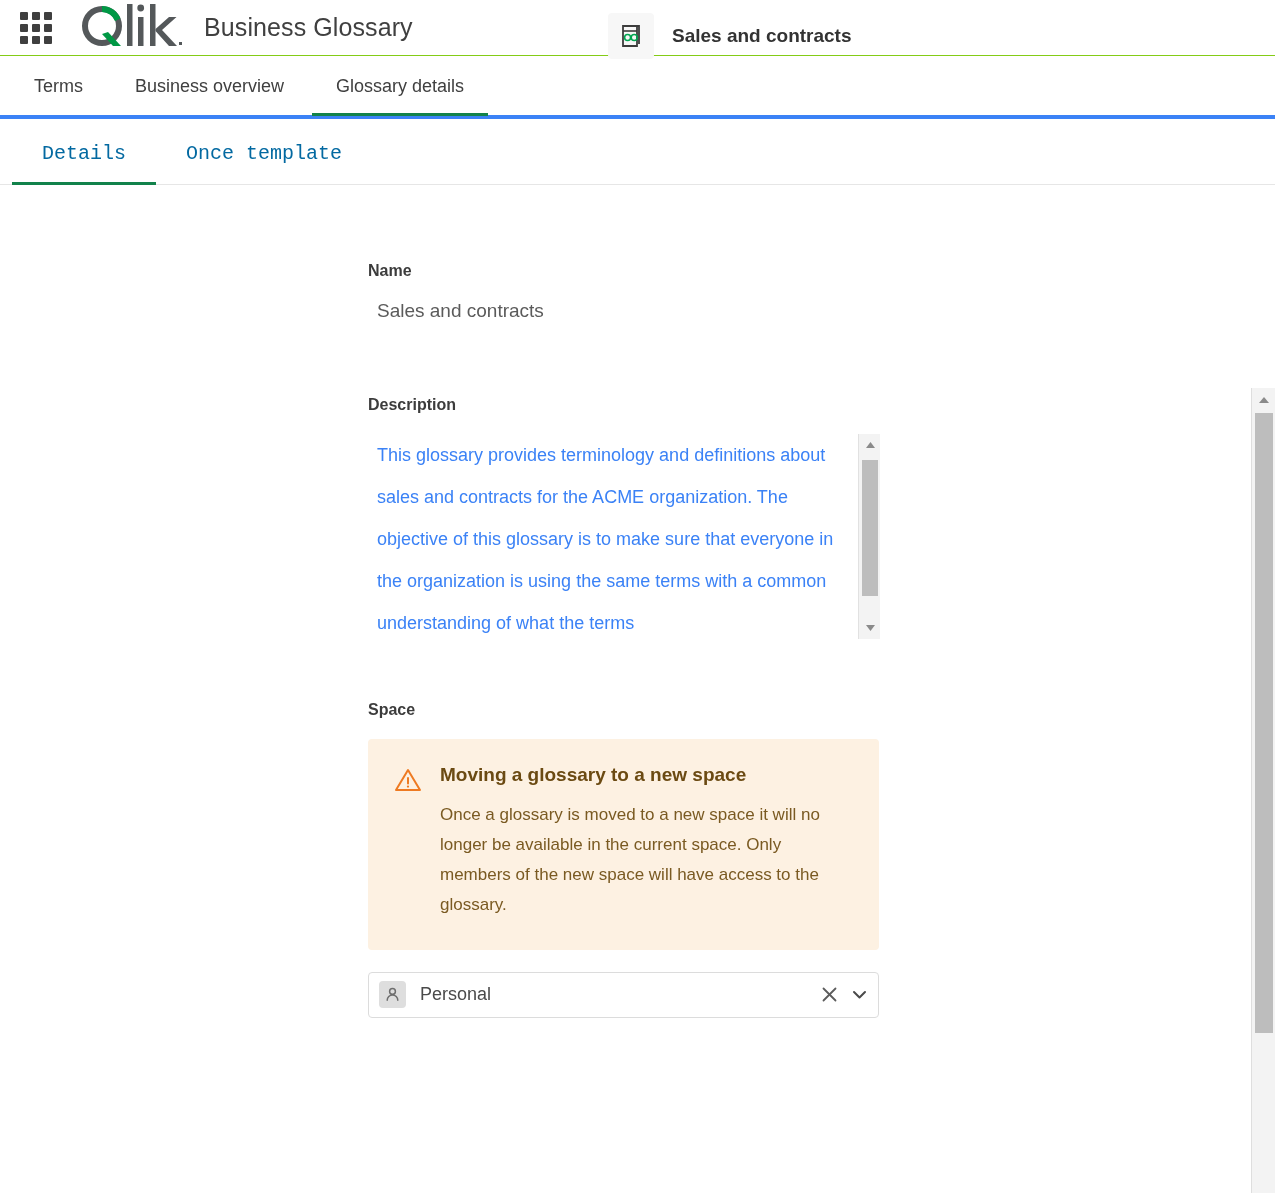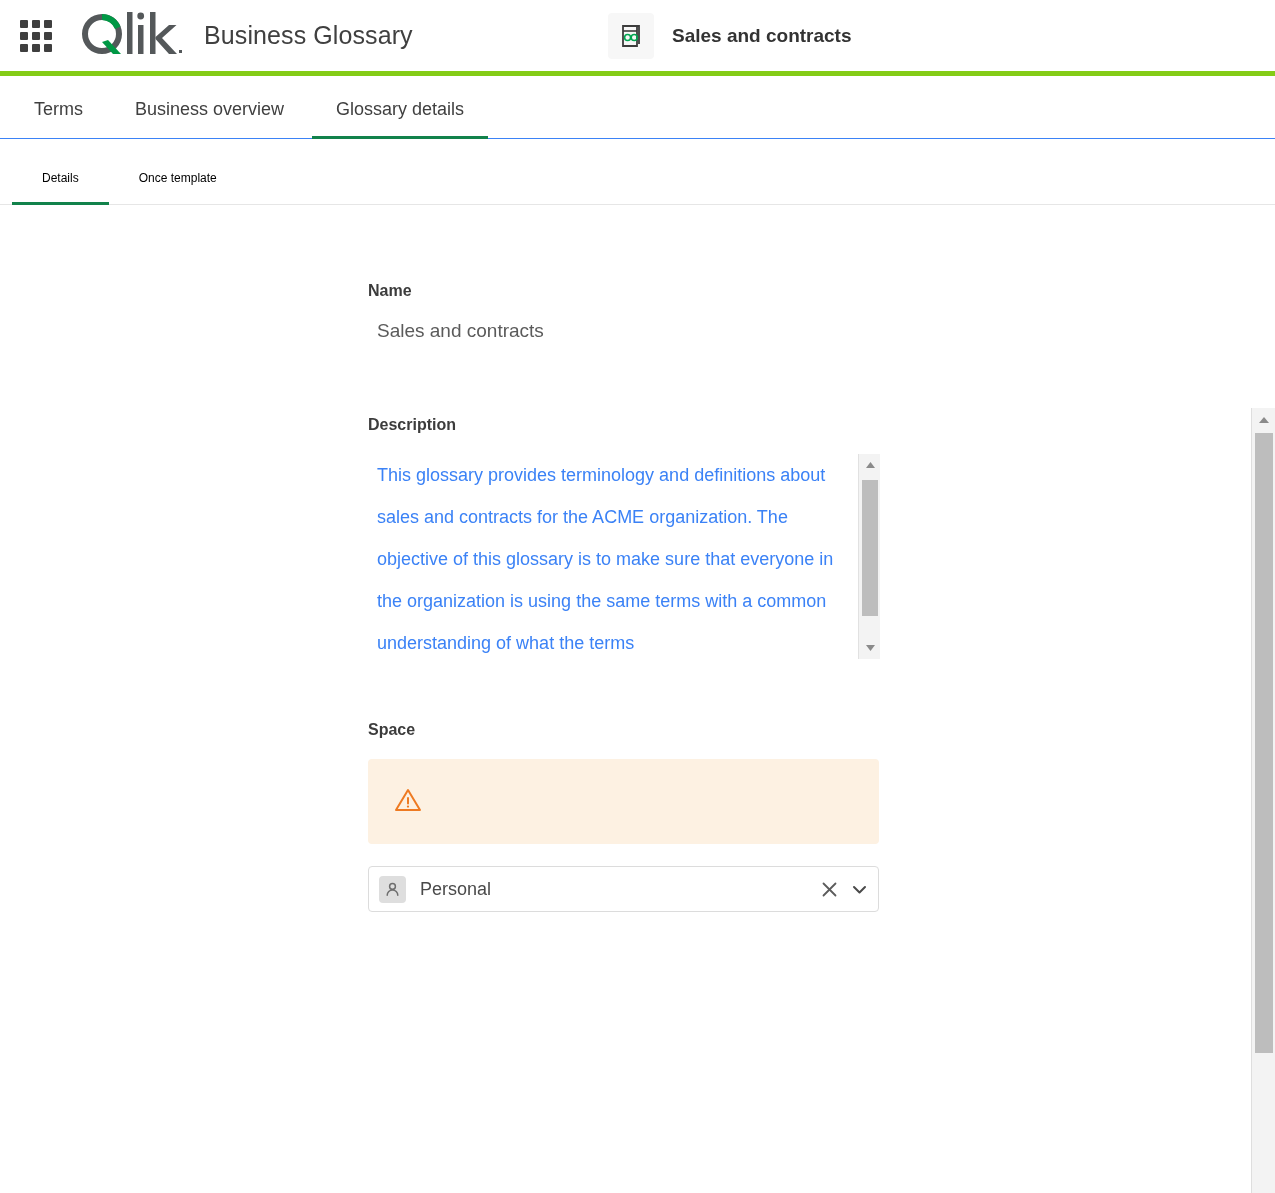--- a/index.html
+++ b/index.html
@@ -7,22 +7,22 @@
     margin: 0; padding: 0;
     width: 1275px; height: 1193px;
     background: #ffffff;
     font-family: "Liberation Sans", sans-serif;
     overflow: hidden;
   }
 
   
   .header {
     position: relative;
-    height: 76px;
-    border-bottom: 5px solid #84cc16;
+    height: 56px;
+    border-bottom: 1px solid #84cc16;
     display: flex;
     align-items: center;
   }
   .waffle {
     width: 36px; height: 36px;
     margin-left: 18px;
     display: grid;
     grid-template-columns: repeat(3, 8px);
     grid-template-rows: repeat(3, 8px);
     gap: 4px;
@@ -93,21 +93,21 @@
     margin-left: 6px;
   }
 
   
   .tabs-primary {
     position: relative;
     height: 63px;
     display: flex;
     align-items: flex-end;
     padding-left: 34px;
-    border-bottom: 1px solid #3b82f6;
+    border-bottom: 4px solid #3b82f6;
   }
   .tabs-primary .tab {
     font-size: 18px;
     color: #404040;
     padding: 0 0 18px 0;
     margin-right: 52px;
     cursor: pointer;
     position: relative;
     white-space: nowrap;
   }
@@ -122,26 +122,27 @@
   
   .tabs-secondary {
     position: relative;
     height: 66px;
     display: flex;
     align-items: flex-end;
     padding-left: 12px;
     border-bottom: 1px solid #e6e6e6;
   }
   .tabs-secondary .tab {
-    font-size: 12px;
-    color: #000000;
+    font-size: 20px;
+    color: #0369a1;
     padding: 0 30px 19px 30px;
     cursor: pointer;
     position: relative;
     white-space: nowrap;
+    font-family: Liberation Mono, monospace;
   }
   .tabs-secondary .tab.active::after {
     content: "";
     position: absolute;
     left: 0; right: 0; bottom: -1px;
     height: 3px;
     background: #12824b;
   }
 
   
@@ -367,20 +368,24 @@
 
     <div class="space-block">
       <div class="field-label">Space</div>
 
       <div class="warn">
         <svg width="28" height="28" viewBox="0 0 28 28" style="flex:0 0 auto;margin-top:2px;">
           <path d="M14 4 L26 24 L2 24 Z" fill="none" stroke="#ee7a22" stroke-width="2" stroke-linejoin="round"></path>
           <line x1="14" y1="12" x2="14" y2="17.6" stroke="#ee7a22" stroke-width="2" stroke-linecap="round"></line>
           <circle cx="14" cy="20.6" r="1.15" fill="#ee7a22"></circle>
         </svg>
+        <div>
+          <div class="warn-title">Moving a glossary to a new space</div>
+          <div class="warn-body">Once a glossary is moved to a new space it will no longer be available in the current space. Only members of the new space will have access to the glossary.</div>
+        </div>
       </div>
 
       <div class="select">
         <div class="select-icon-box">
           <svg width="17" height="17" viewBox="0 0 17 17">
             <circle cx="8.5" cy="5.4" r="2.9" fill="none" stroke="#6e6e6e" stroke-width="1.5"></circle>
             <path d="M3.2 14.2 a5.3 5.3 0 0 1 10.6 0" fill="none" stroke="#6e6e6e" stroke-width="1.5" stroke-linecap="round"></path>
           </svg>
         </div>
         <div class="select-value">Personal</div>

